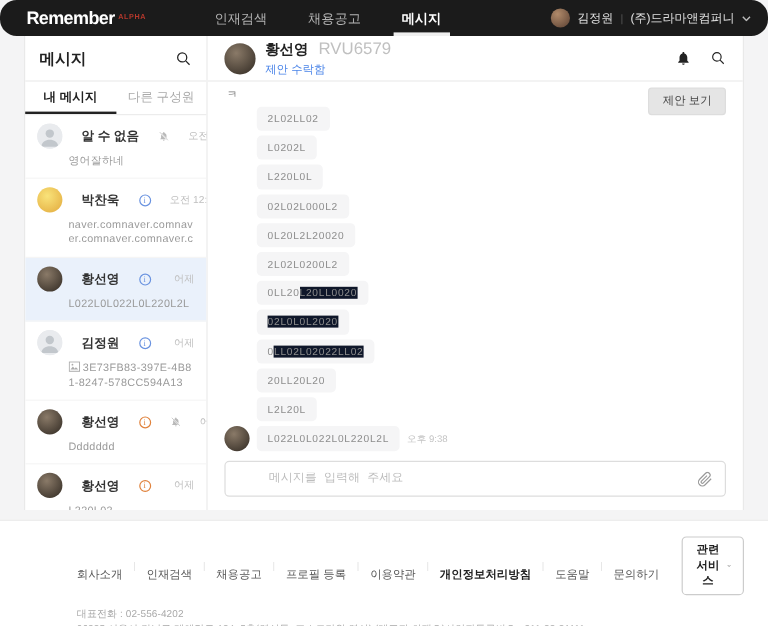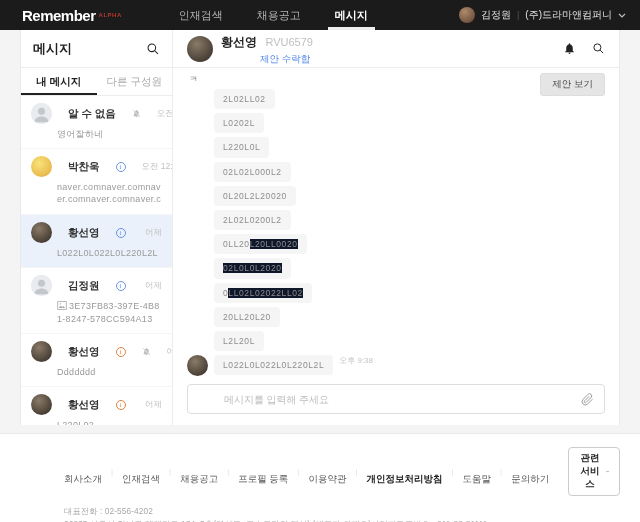--- a/index.html
+++ b/index.html
@@ -1,20 +1,20 @@
 <!DOCTYPE html>
 <html><head>
 <meta charset="utf-8">
 <style>
   * { margin:0; padding:0; box-sizing:border-box; }
   html,body { width:640px; height:522px; overflow:hidden; }
   body { background:#f4f4f5; font-family:"Liberation Sans", sans-serif; color:#333; }
 
   
-  .topbar { height:30px; background:#1b1b1b; display:flex; align-items:center; padding:0 14px 0 22px; position:relative; }
+  .topbar { height:30px; background:#1b1b1b; display:flex; align-items:center; padding:0 14px 0 22px; position:relative;border-radius:14px; }
   .logo { color:#fff; font-weight:bold; font-size:15px; letter-spacing:-0.5px; }
   .logo-badge { color:#b5382c; font-size:6px; font-weight:bold; margin-left:3px; letter-spacing:0.5px; }
   .main-nav { display:flex; margin-left:40px; height:100%; }
   .nav-item { color:#b3b3b3; font-size:11px; display:flex; align-items:center; height:100%; padding:0 17px; position:relative; cursor:pointer; }
   .nav-item.active { color:#fff; font-weight:bold; }
   .nav-item.active::after { content:""; position:absolute; left:10px; right:10px; bottom:0; height:3px; background:#efefef; }
   .topbar-user { margin-left:auto; display:flex; align-items:center; gap:6px; color:#e0e0e0; font-size:10px; }
   .topbar-user .bar { color:#555; font-size:9px; }
   .av { border-radius:50%; display:inline-block; overflow:hidden; flex-shrink:0; }
   .av-photo-brown { background:radial-gradient(circle at 35% 30%, #b08a6a, #5a4032); }
@@ -45,37 +45,37 @@
   .muted-ic { flex-shrink:0; display:inline-flex; }
   .conv-time { margin-left:auto; font-size:8.5px; color:#bfbfbf; white-space:nowrap; }
   .conv-preview { margin:4px 0 0 26px; font-size:9px; color:#9a9a9a; line-height:1.35; max-height:25px; overflow:hidden; word-break:break-all; letter-spacing:0.3px; }
   .att-ic { margin-right:2px; vertical-align:-1px; }
 
   
   .chat { flex:1; display:flex; flex-direction:column; min-width:0; }
   .chat-head { height:38px; display:flex; align-items:center; padding:0 14px; border-bottom:1px solid #ececec; flex-shrink:0; }
   .chat-head .avatar { width:26px; height:26px; border-radius:50%; margin-right:8px; }
   .ch-name { font-size:12px; font-weight:bold; color:#222; }
-  .ch-id { font-size:11px; color:#c0c0c0; margin-left:4px; font-weight:normal; }
-  .ch-status { font-size:9.5px; color:#4a84e8; margin-top:2px;margin-left:39px; }
+  .ch-id { font-size:14px; color:#c0c0c0; margin-left:4px; font-weight:normal; }
+  .ch-status { font-size:9.5px; color:#4a84e8; margin-top:2px; }
   .ch-icons { margin-left:auto; display:flex; gap:16px; align-items:center; }
   .ch-icons span { cursor:pointer; display:inline-flex; }
 
   .chat-body { flex:1; padding:5px 14px 0; position:relative; overflow:hidden; }
   .offer-btn { position:absolute; top:5px; right:14px; background:#e5e5e5; border:1px solid #ddd; border-radius:3px; font-size:9.5px; color:#444; padding:4px 11px; cursor:pointer; font-family:inherit; }
   .stray { font-size:9px; color:#777; margin:0 0 4px 2px; height:12px; }
-  .msg-row { display:flex; align-items:flex-start; margin:0 0 4px 27px; }
+  .msg-row { display:flex; align-items:center; margin:0 0 4px 27px; }
   .msg-row.with-avatar { margin-left:0; }
   .msg-avatar { width:21px; height:21px; border-radius:50%; margin-right:6px; flex-shrink:0; }
   .bubble { background:#f5f5f6; border-radius:4px; padding:5px 9px; font-size:8.5px; color:#8d8d8d; letter-spacing:0.6px; line-height:1.2; }
   .bubble .hl { background:#0f172a; }
   .msg-time { font-size:8px; color:#c4c4c4; margin-left:6px; white-space:nowrap; }
 
   .chat-input { margin:3px 14px 11px; border:1px solid #ddd; border-radius:4px; height:30px; display:flex; align-items:center; padding:0 10px; flex-shrink:0; }
-  .chat-input input { flex:1; border:none; outline:none; font-size:10px; font-family:Liberation Serif, serif; color:#333; background:transparent;padding-left:26px; }
+  .chat-input input { flex:1; border:none; outline:none; font-size:10px; font-family:Liberation Mono, monospace; color:#333; background:transparent;padding-left:26px; }
   .chat-input input::placeholder { color:#bdbdbd; }
   .clip { display:inline-flex; cursor:pointer; }
 
   
   .footer { background:#fff; border-top:1px solid #e9e9e9; margin-top:8px; padding:13px 20px 8px 64px; }
   .footer-links { display:flex; align-items:center; font-size:9.5px; color:#555; }
   .f-link { padding:0 9px; cursor:pointer; white-space:nowrap;margin-top:16px; }
   .f-link:first-child { padding-left:0; }
   .f-link.bold { font-weight:bold; color:#222; }
   .link-div { color:#e2e2e2; font-size:8px; }

